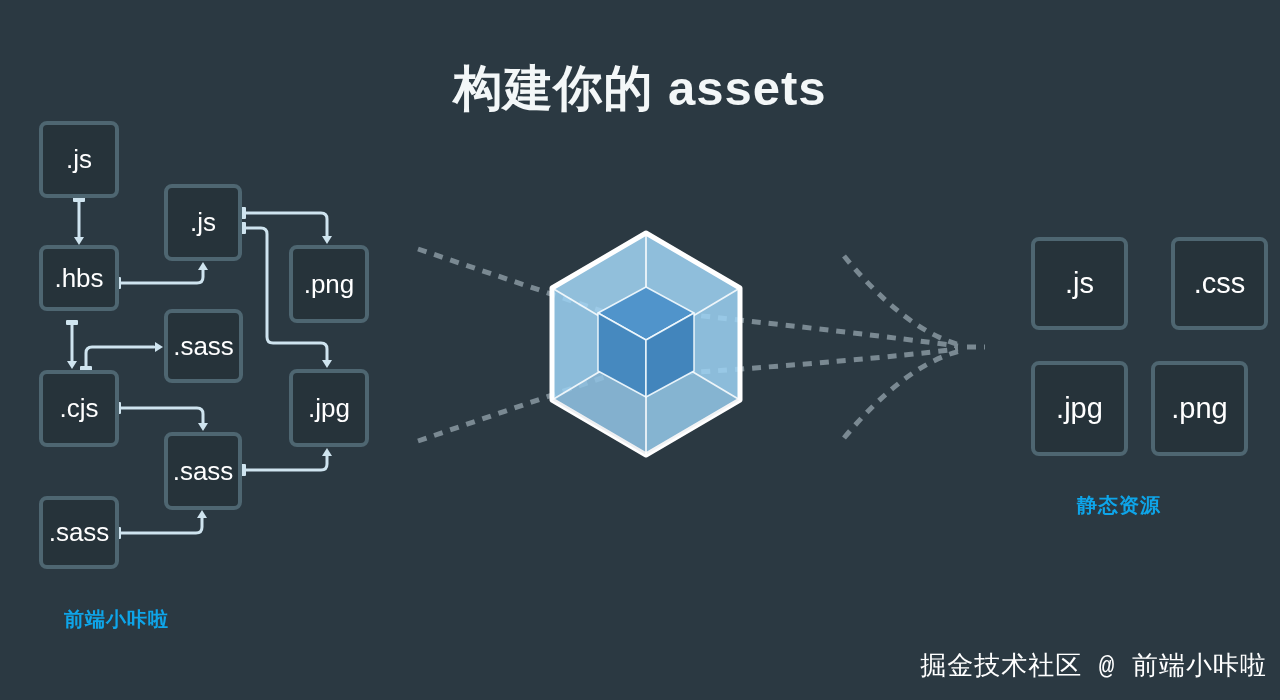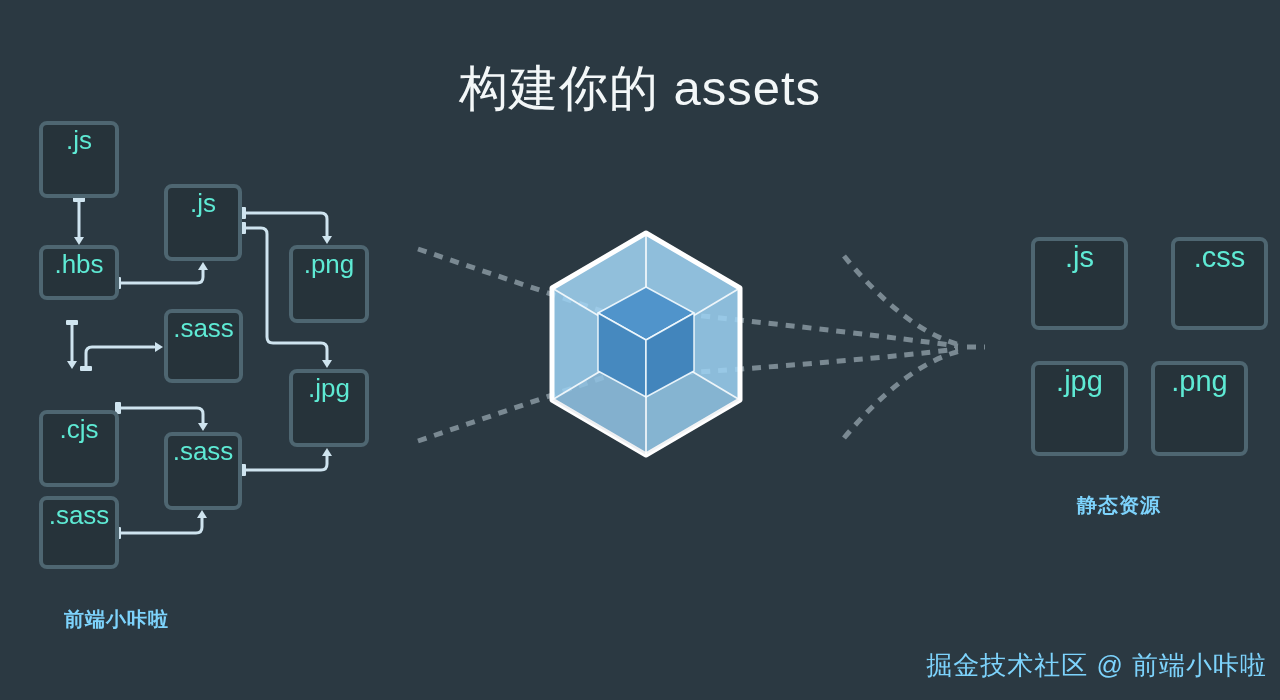--- a/index.html
+++ b/index.html
@@ -15,61 +15,63 @@
   }
 
   .title {
     position: absolute;
     top: 56px;
     left: 0;
     width: 1280px;
     text-align: center;
     color: #f3f7f8;
     font-size: 49px;
-    font-weight: 400;
+    font-weight: 700;
     letter-spacing: 1px;
     white-space: pre;
   }
 
   svg.layer {
     position: absolute;
     left: 0; top: 0;
     width: 1280px; height: 700px;
   }
 
   .node {
     position: absolute;
     border: 4px solid #4e6671;
     border-radius: 8px;
     background: #26333a;
-    color: #5eead4;
+    color: #ffffff;
     display: flex;
+    align-items: center;
     justify-content: center;
     font-size: 26px;
     font-weight: 400;
   }
   .node.big { font-size: 29px; }
 
   .caption {
     position: absolute;
-    color: #7dd3fc;
+    color: #0ea5e9;
     font-size: 20px;
     font-weight: bold;
     letter-spacing: 1px;
     white-space: pre;
   }
 
   .watermark {
     position: absolute;
     top: 648px;
     right: 13px;
-    color: #7dd3fc;
+    color: #ffffff;
     font-size: 26px;
     letter-spacing: 1px;
     white-space: pre;
+    font-family: Liberation Mono, monospace;
   }
 </style>
 </head>
 <body>
 
 <div id="stage">
 
   <div class="title">构建你的 assets</div>
 
   <svg class="layer" viewBox="0 0 1280 700">
@@ -140,30 +142,30 @@
       <rect x="115" y="527" width="6" height="12" rx="1"></rect>
       <rect x="240" y="207" width="6" height="12" rx="1"></rect>
       <rect x="240" y="222" width="6" height="12" rx="1"></rect>
       <rect x="240" y="464" width="6" height="12" rx="1"></rect>
     </g>
   </svg>
 
   <div class="node" style="left:39px; top:121px; width:80px; height:77px;">
     <span>.js</span>
   </div>
-  <div class="node" style="left:39px; top:245px; width:80px; height:55px;">
+  <div class="node" style="left:39px; top:245px; width:80px; height:66px;">
     <span>.hbs</span>
   </div>
   <div class="node" style="left:164px; top:184px; width:78px; height:77px;">
     <span>.js</span>
   </div>
   <div class="node" style="left:164px; top:309px; width:79px; height:74px;">
     <span>.sass</span>
   </div>
-  <div class="node" style="left:39px; top:370px; width:80px; height:77px;margin-top:40px;">
+  <div class="node" style="left:39px; top:370px; width:80px; height:77px;">
     <span>.cjs</span>
   </div>
   <div class="node" style="left:164px; top:432px; width:78px; height:78px;">
     <span>.sass</span>
   </div>
   <div class="node" style="left:39px; top:496px; width:80px; height:73px;">
     <span>.sass</span>
   </div>
   <div class="node" style="left:289px; top:245px; width:80px; height:78px;">
     <span>.png</span>

